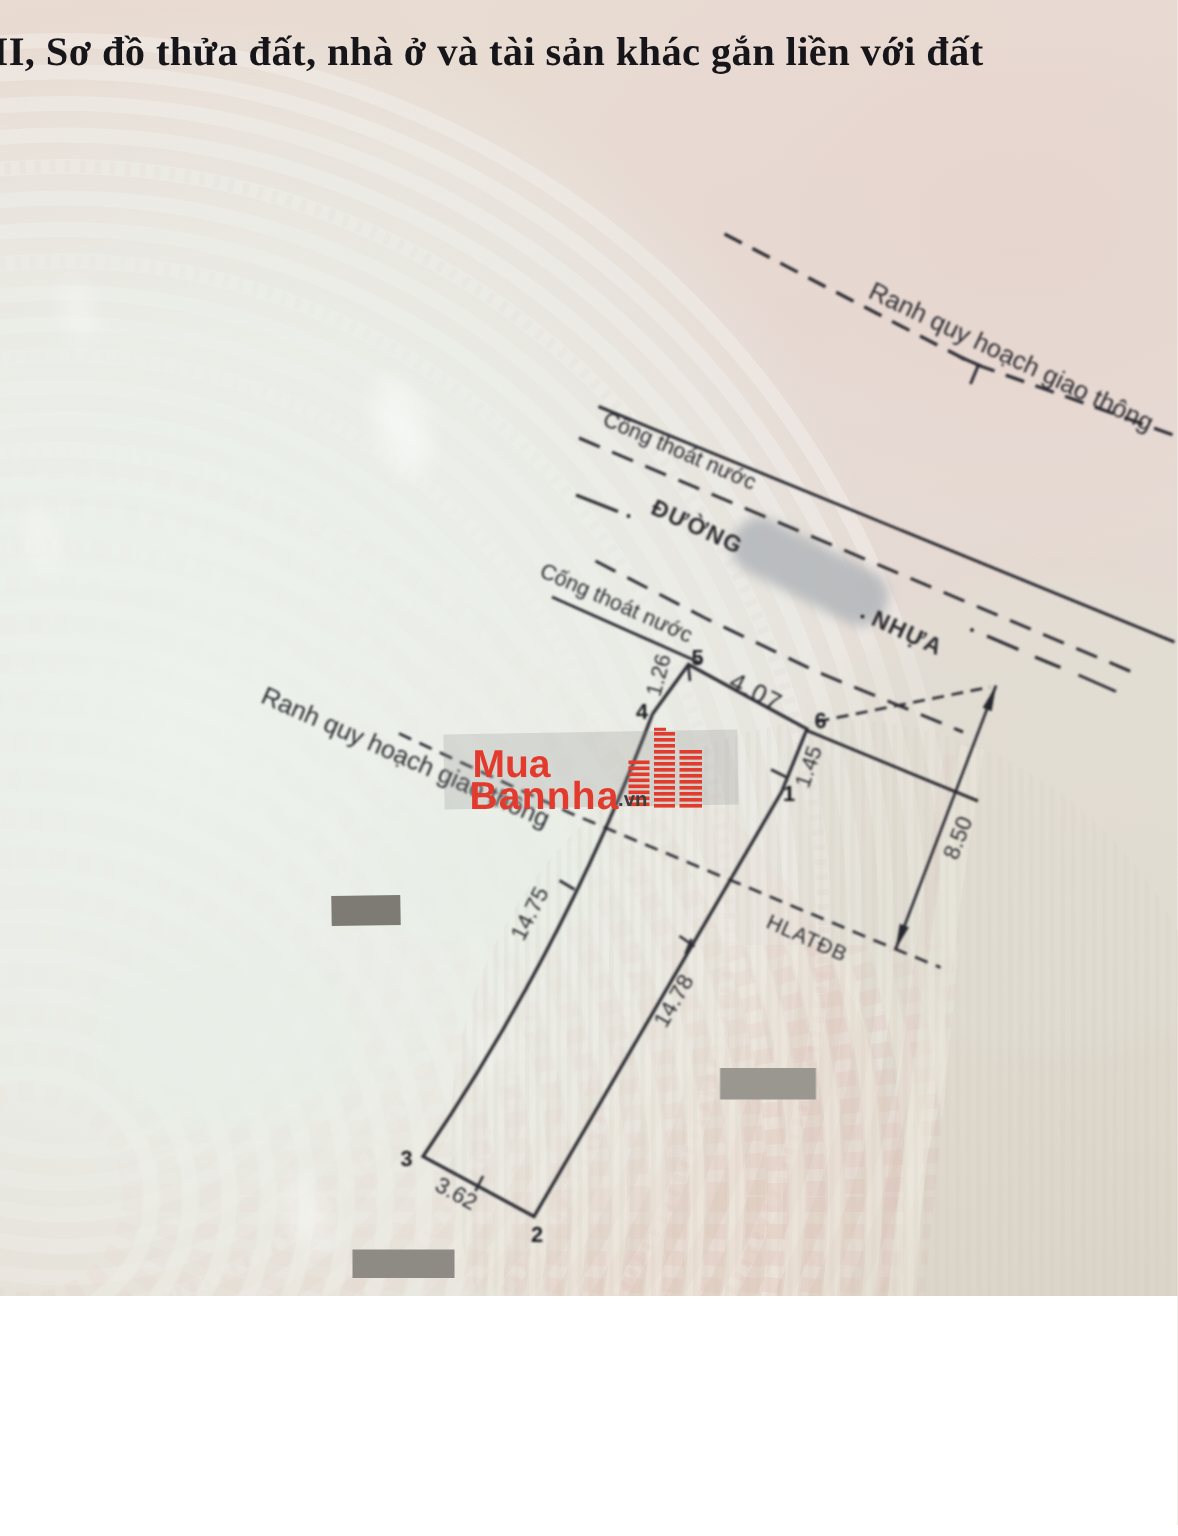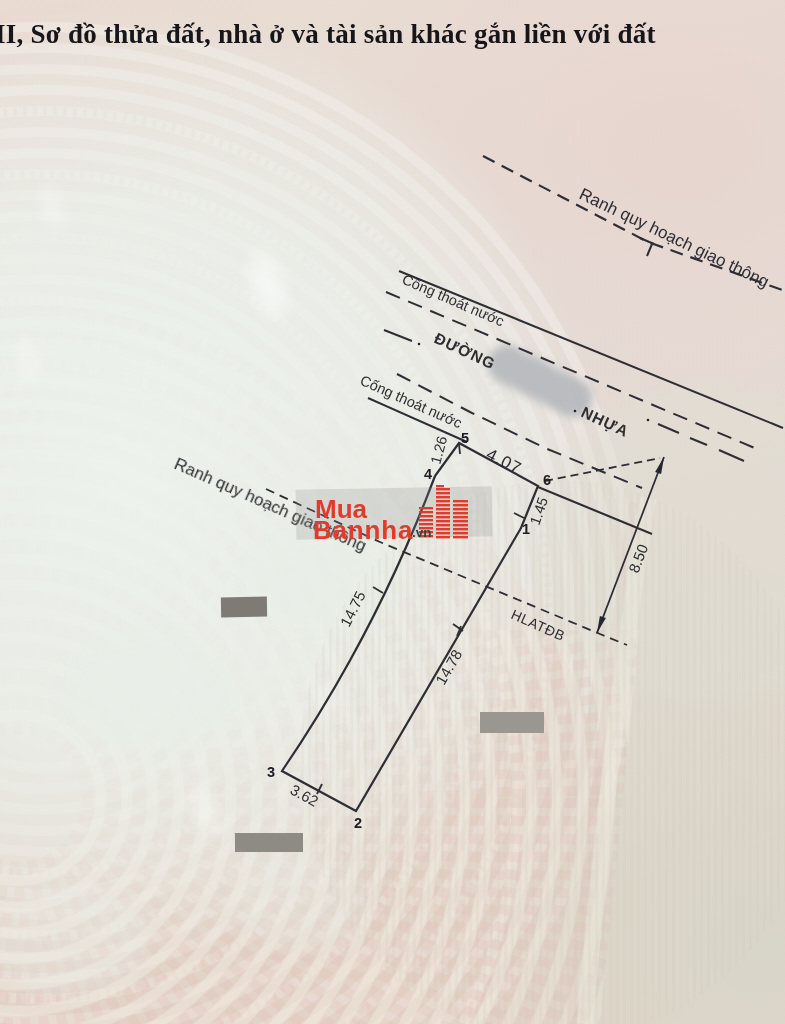--- a/index.html
+++ b/index.html
@@ -1,15 +1,15 @@
 <!DOCTYPE html>
 <html><head><meta charset="utf-8">
 <style>
   html,body{margin:0;padding:0;}
-  #page{position:relative;width:785px;height:1024px;overflow:hidden;
+  #page{position:relative;width:785px;height:864px;overflow:hidden;
     font-family:"Liberation Sans",sans-serif;background:#e4dcd4;}
   svg{position:absolute;left:0;top:0;}
 </style></head>
 <body>
 <div id="page">
 <svg width="785" height="1024" viewBox="0 0 785 1024">
 <defs>
   <linearGradient id="base" x1="0" y1="0" x2="0.22" y2="1">
     <stop offset="0" stop-color="#e9ddd2"></stop>
     <stop offset="0.4" stop-color="#e6dcd6"></stop>

